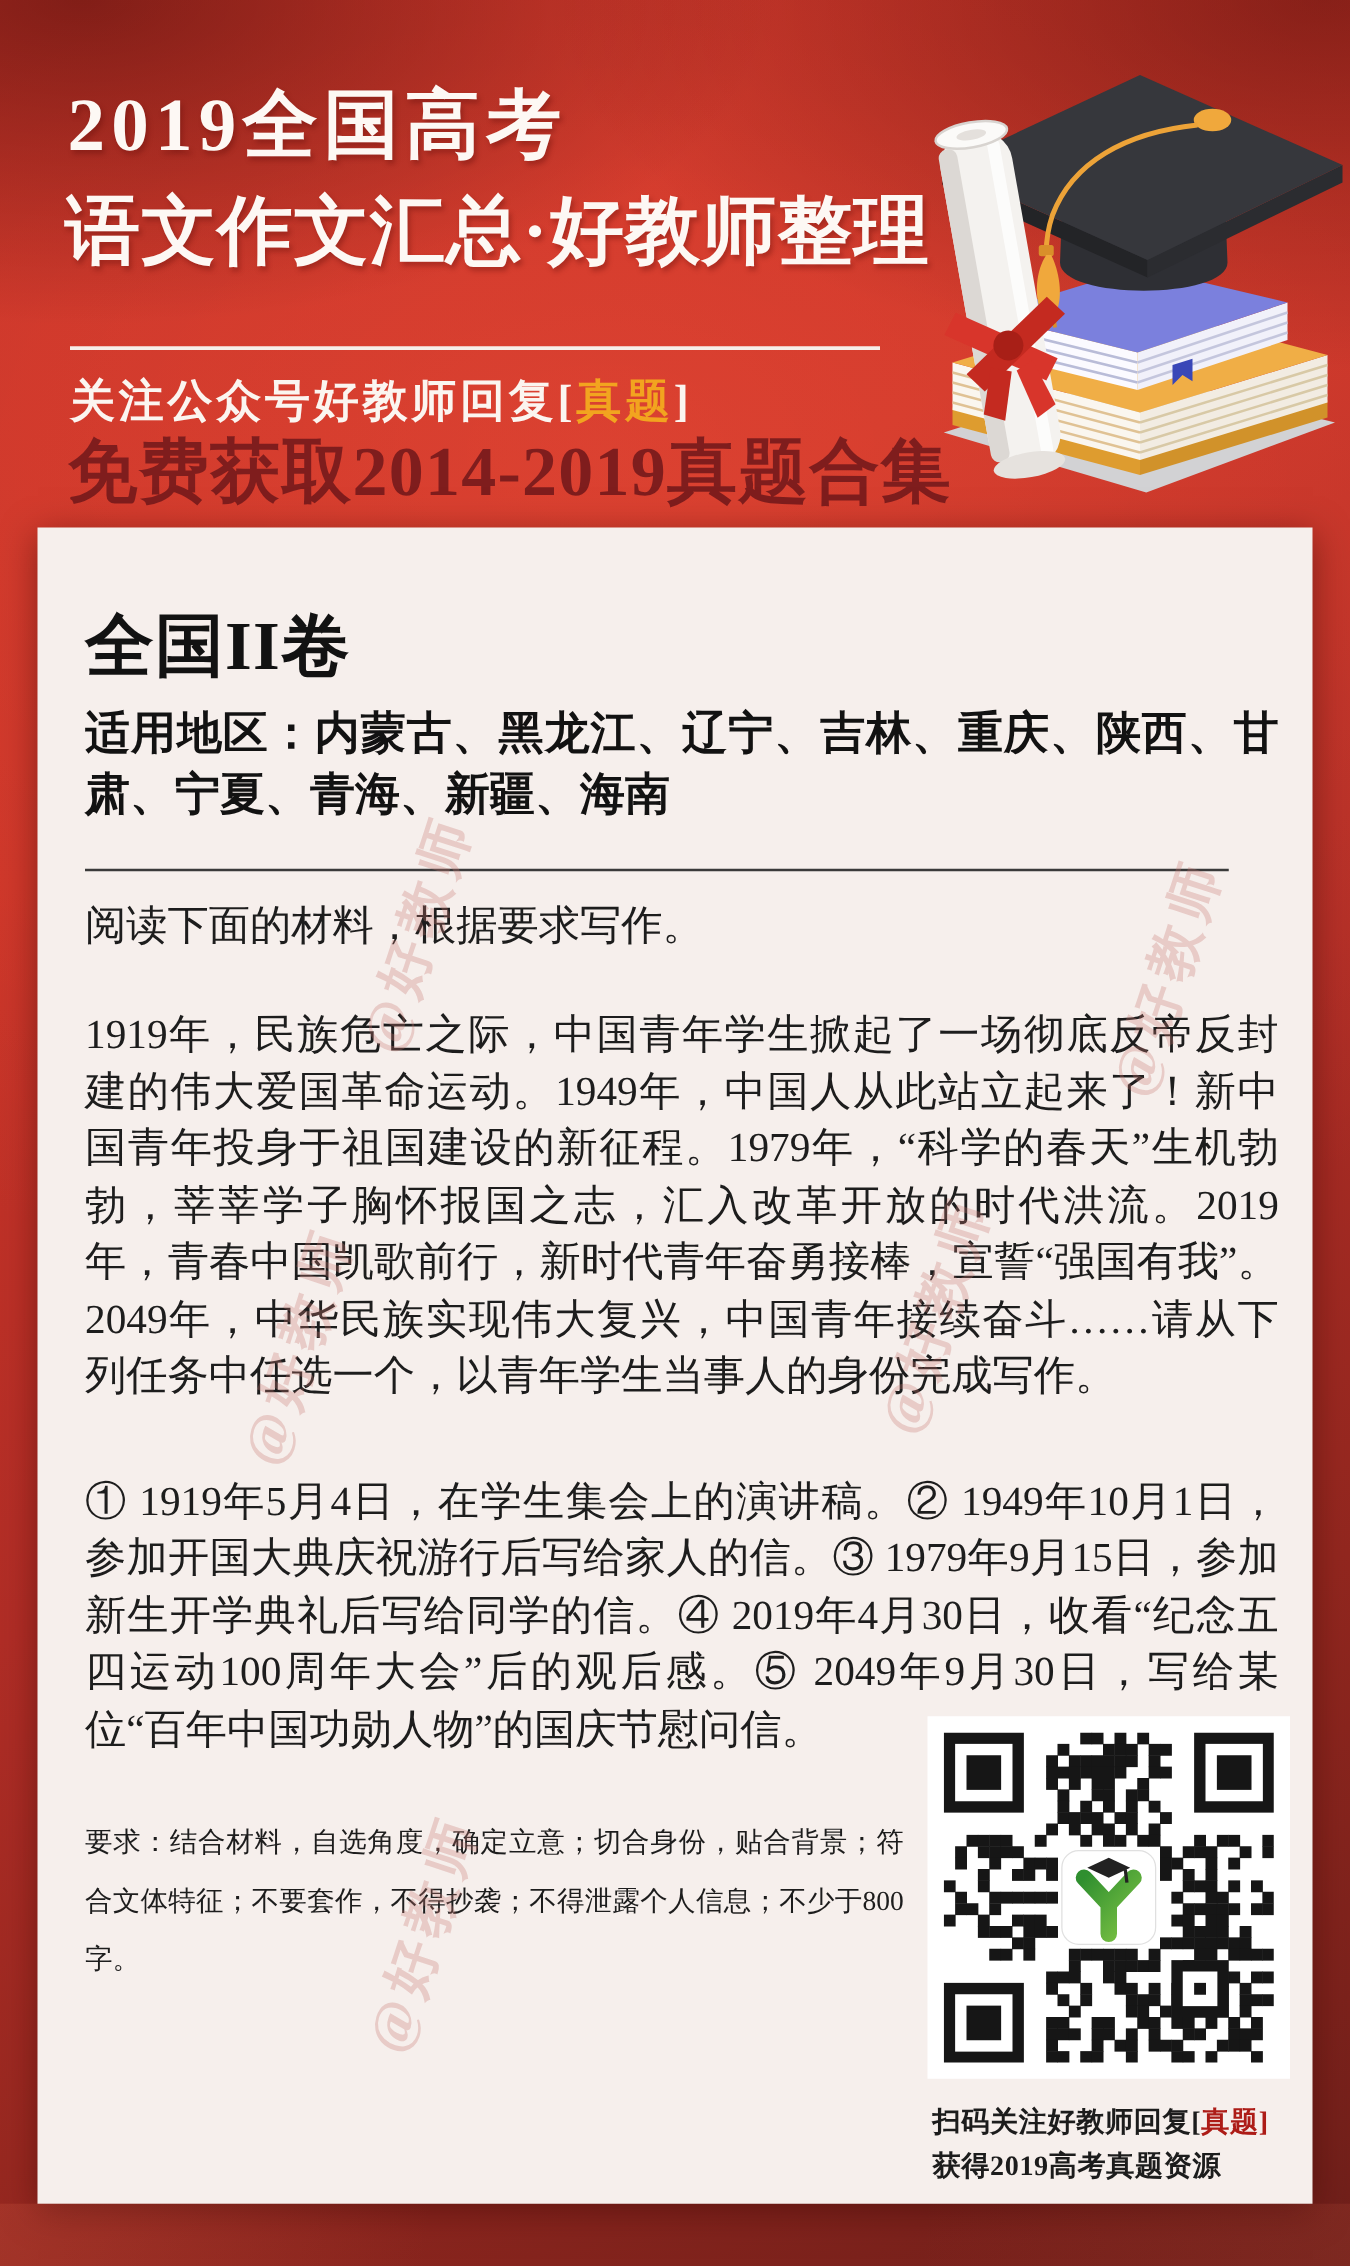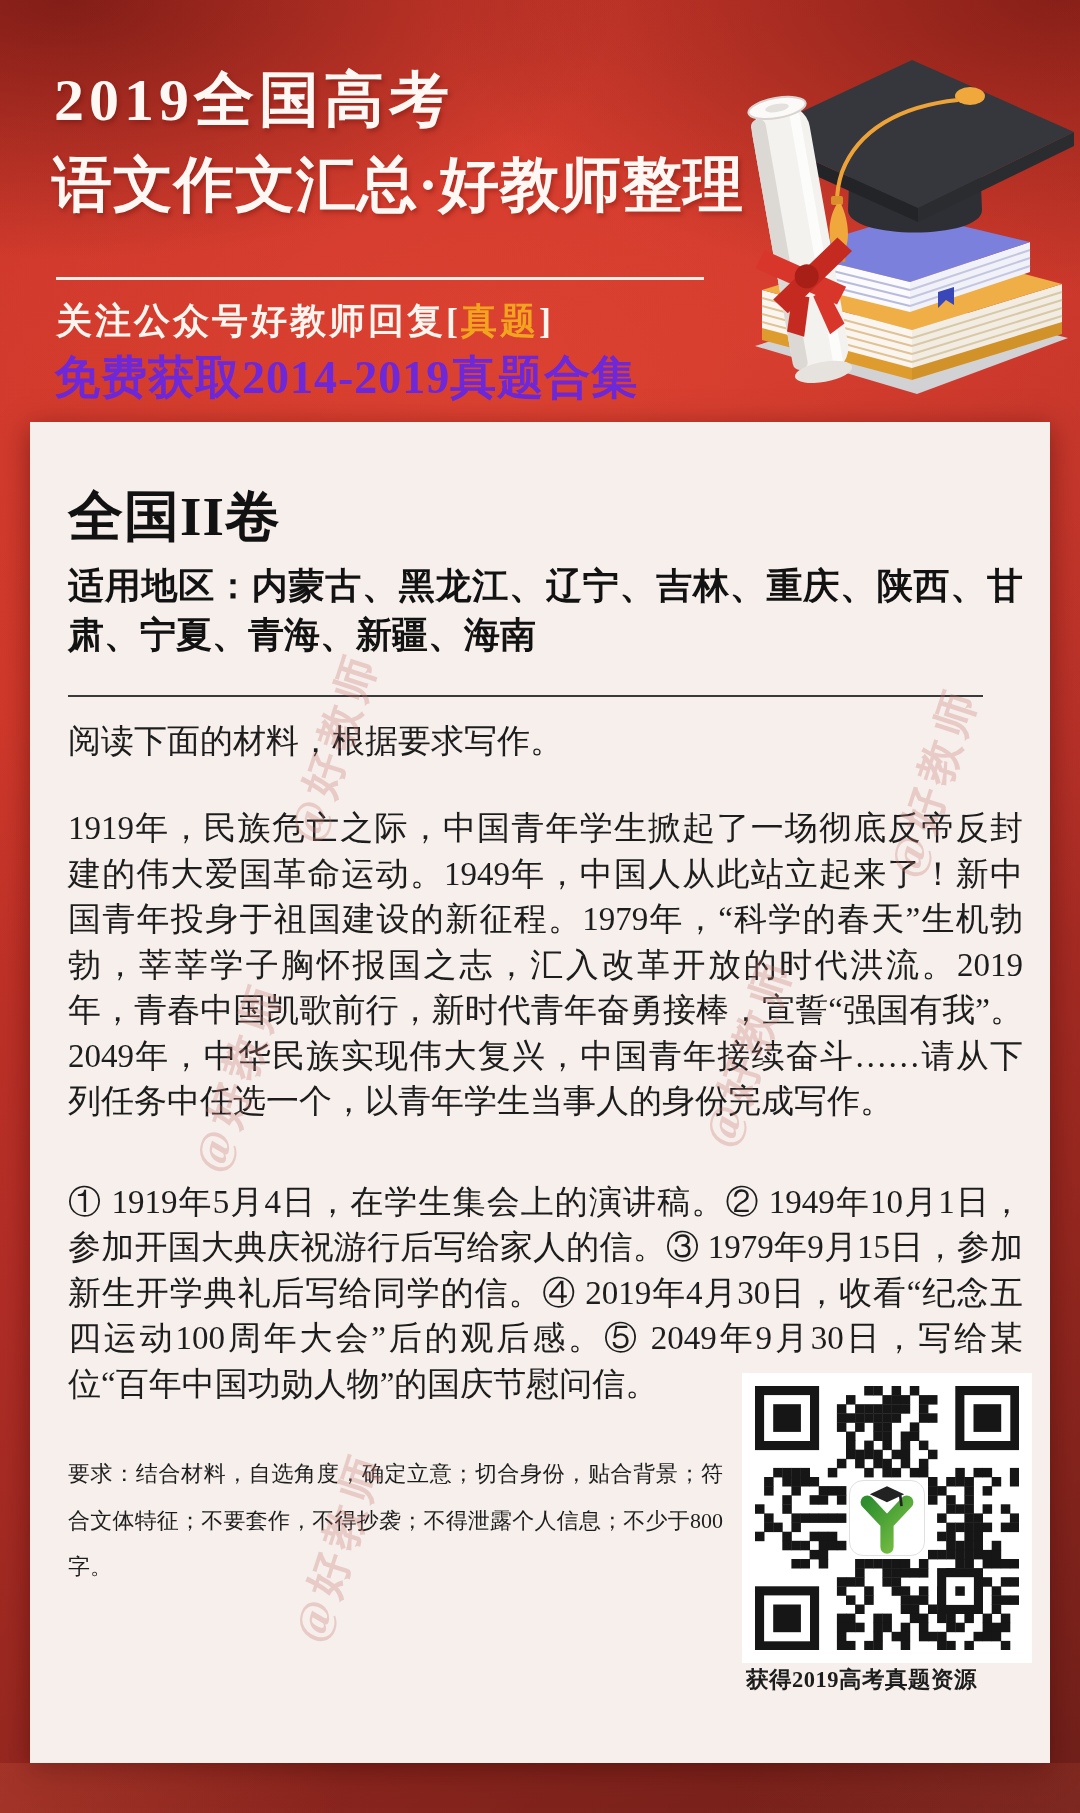--- a/index.html
+++ b/index.html
@@ -24,22 +24,22 @@
     font-weight:700; color:#fdf8f4; letter-spacing:1px;
     text-shadow:2px 3px 4px rgba(95,12,8,.35);
   }
   .header-divider { position:absolute; left:56px; top:277px; width:648px; height:3px; background:#f6eee9; }
   .header-sub1 {
     position:absolute; left:56px; top:295px; font-size:36px; line-height:52px;
     font-weight:700; color:#fbf5f0; letter-spacing:3px;
   }
   .header-sub1 .gold { color:#f2a41f; }
   .header-sub2 {
-    position:absolute; left:54px; top:352px; font-size:46px; line-height:52px;
-    font-weight:700; color:#6d28d9; letter-spacing:1px;
+    position:absolute; left:54px; top:352px; font-size:56px; line-height:52px;
+    font-weight:700; color:#7f1d1d; letter-spacing:1px;
   }
   .illu { position:absolute; left:700px; top:44px; width:380px; height:360px; }
 
   .card {
     position:absolute; left:30px; top:422px; width:1020px; height:1341px;
     background:#f6efec; padding:0 27px 0 38px; overflow:hidden;
     box-shadow:0 6px 26px rgba(60,8,6,.5);
   }
   .exam-title { margin:64px 0 0; font-size:55px; line-height:62px; font-weight:700; color:#121212; letter-spacing:1px; }
   .region { margin:14px 0 0; font-size:36px; line-height:49px; font-weight:700; color:#121212; text-align:justify; }
@@ -429,17 +429,18 @@
               <stop offset="0" stop-color="#2f8f2f"></stop>
                 <stop offset="1" stop-color="#7cc244"></stop>
             </linearGradient>
           </defs>
           <path d="M13,16 L28,32 M43,16 L28,32 M28,32 L28,50" stroke="url(#gy)" stroke-width="10" stroke-linecap="round" fill="none"></path>
           <polygon points="28,4 41,10 28,16 15,10" fill="#222222"></polygon>
           <path d="M38,11 L39,19" stroke="#222222" stroke-width="2" fill="none"></path>
         </svg>
       </div>
     </div>
+    <p class="qr-cap1"><span>扫码关注好教师回复[</span><span class="red">真题]</span></p>
     <p class="qr-cap2">获得2019高考真题资源</p>
   </div>
 </div>
 
 <div class="bottom-glow"></div>
 
 </body></html>

